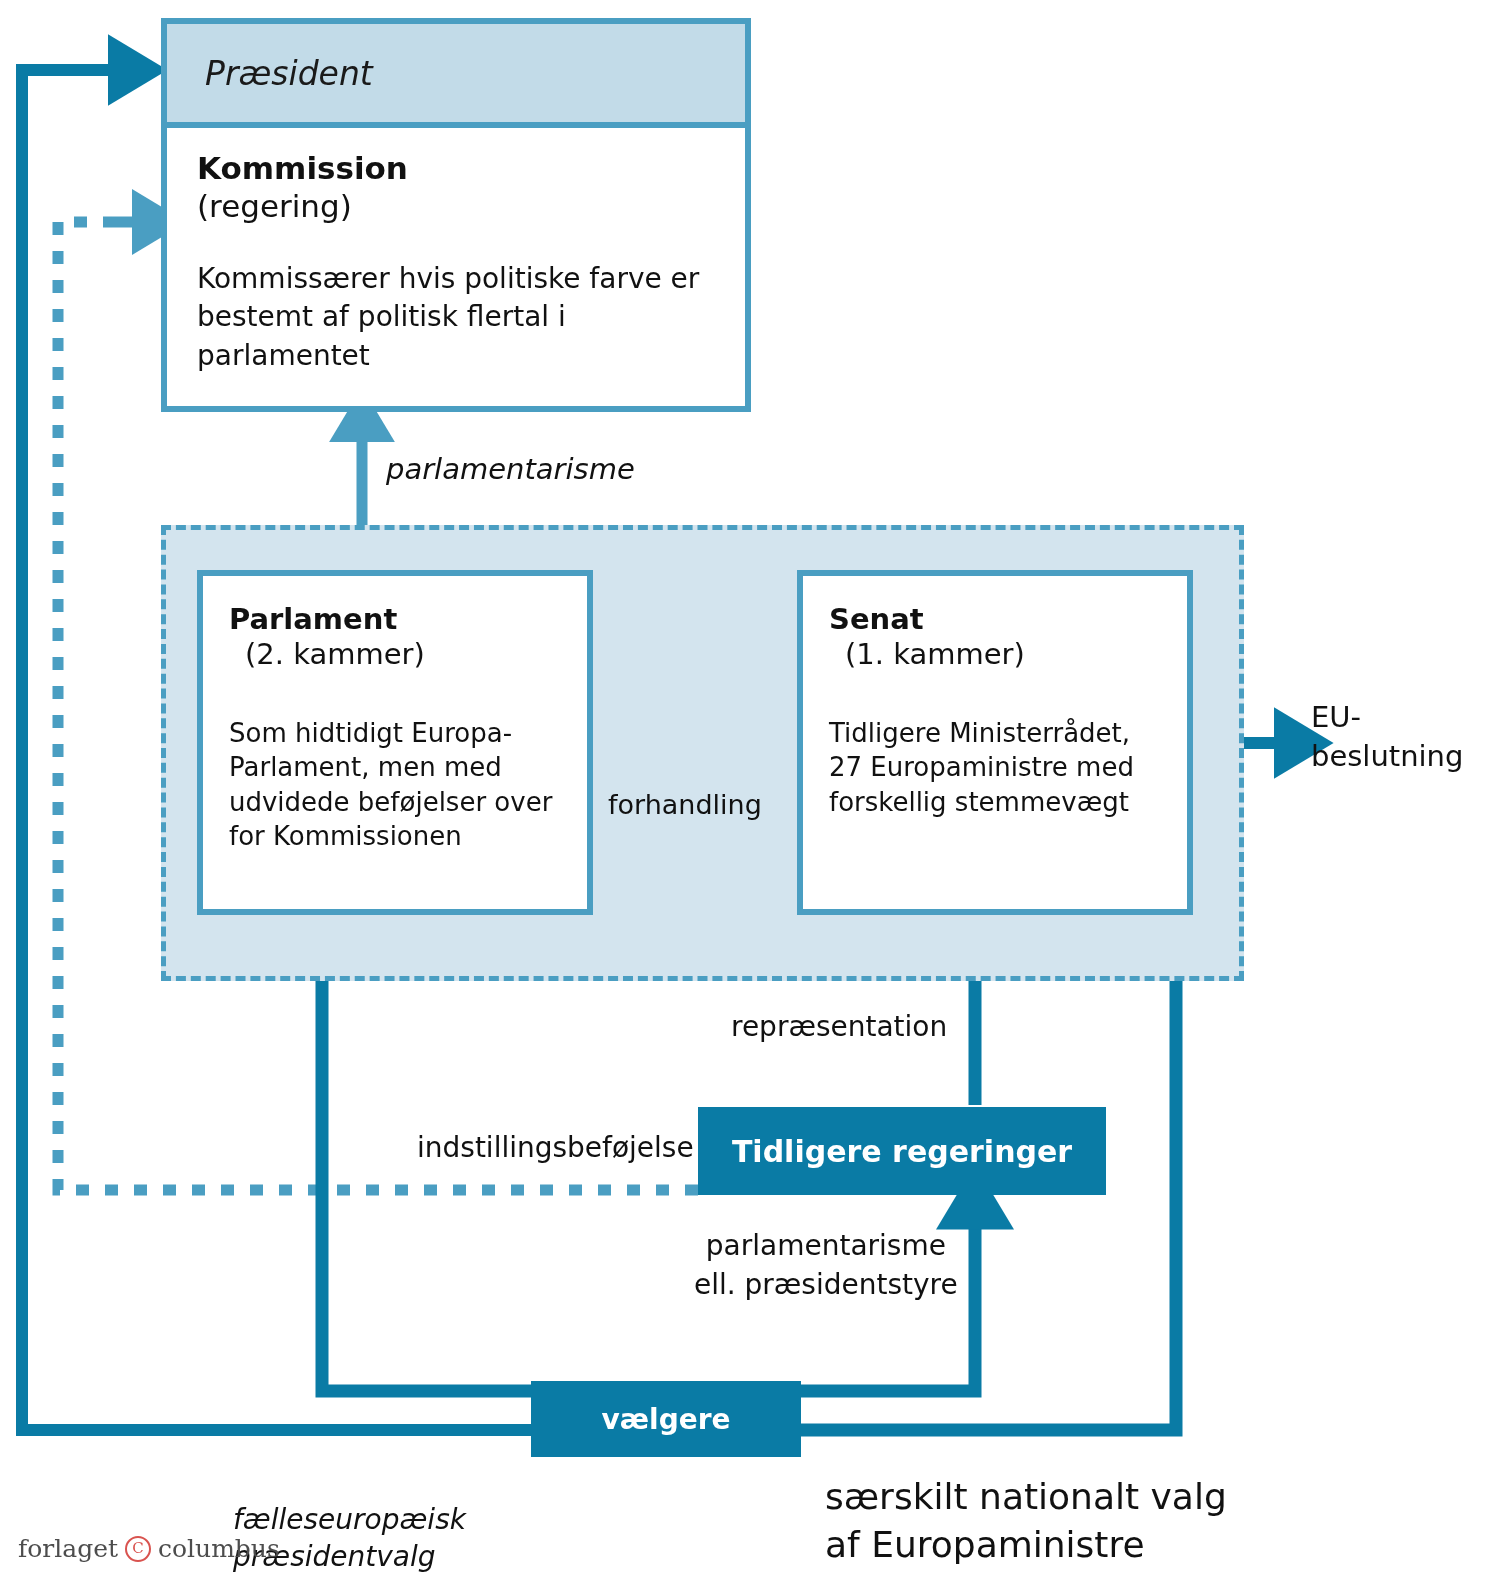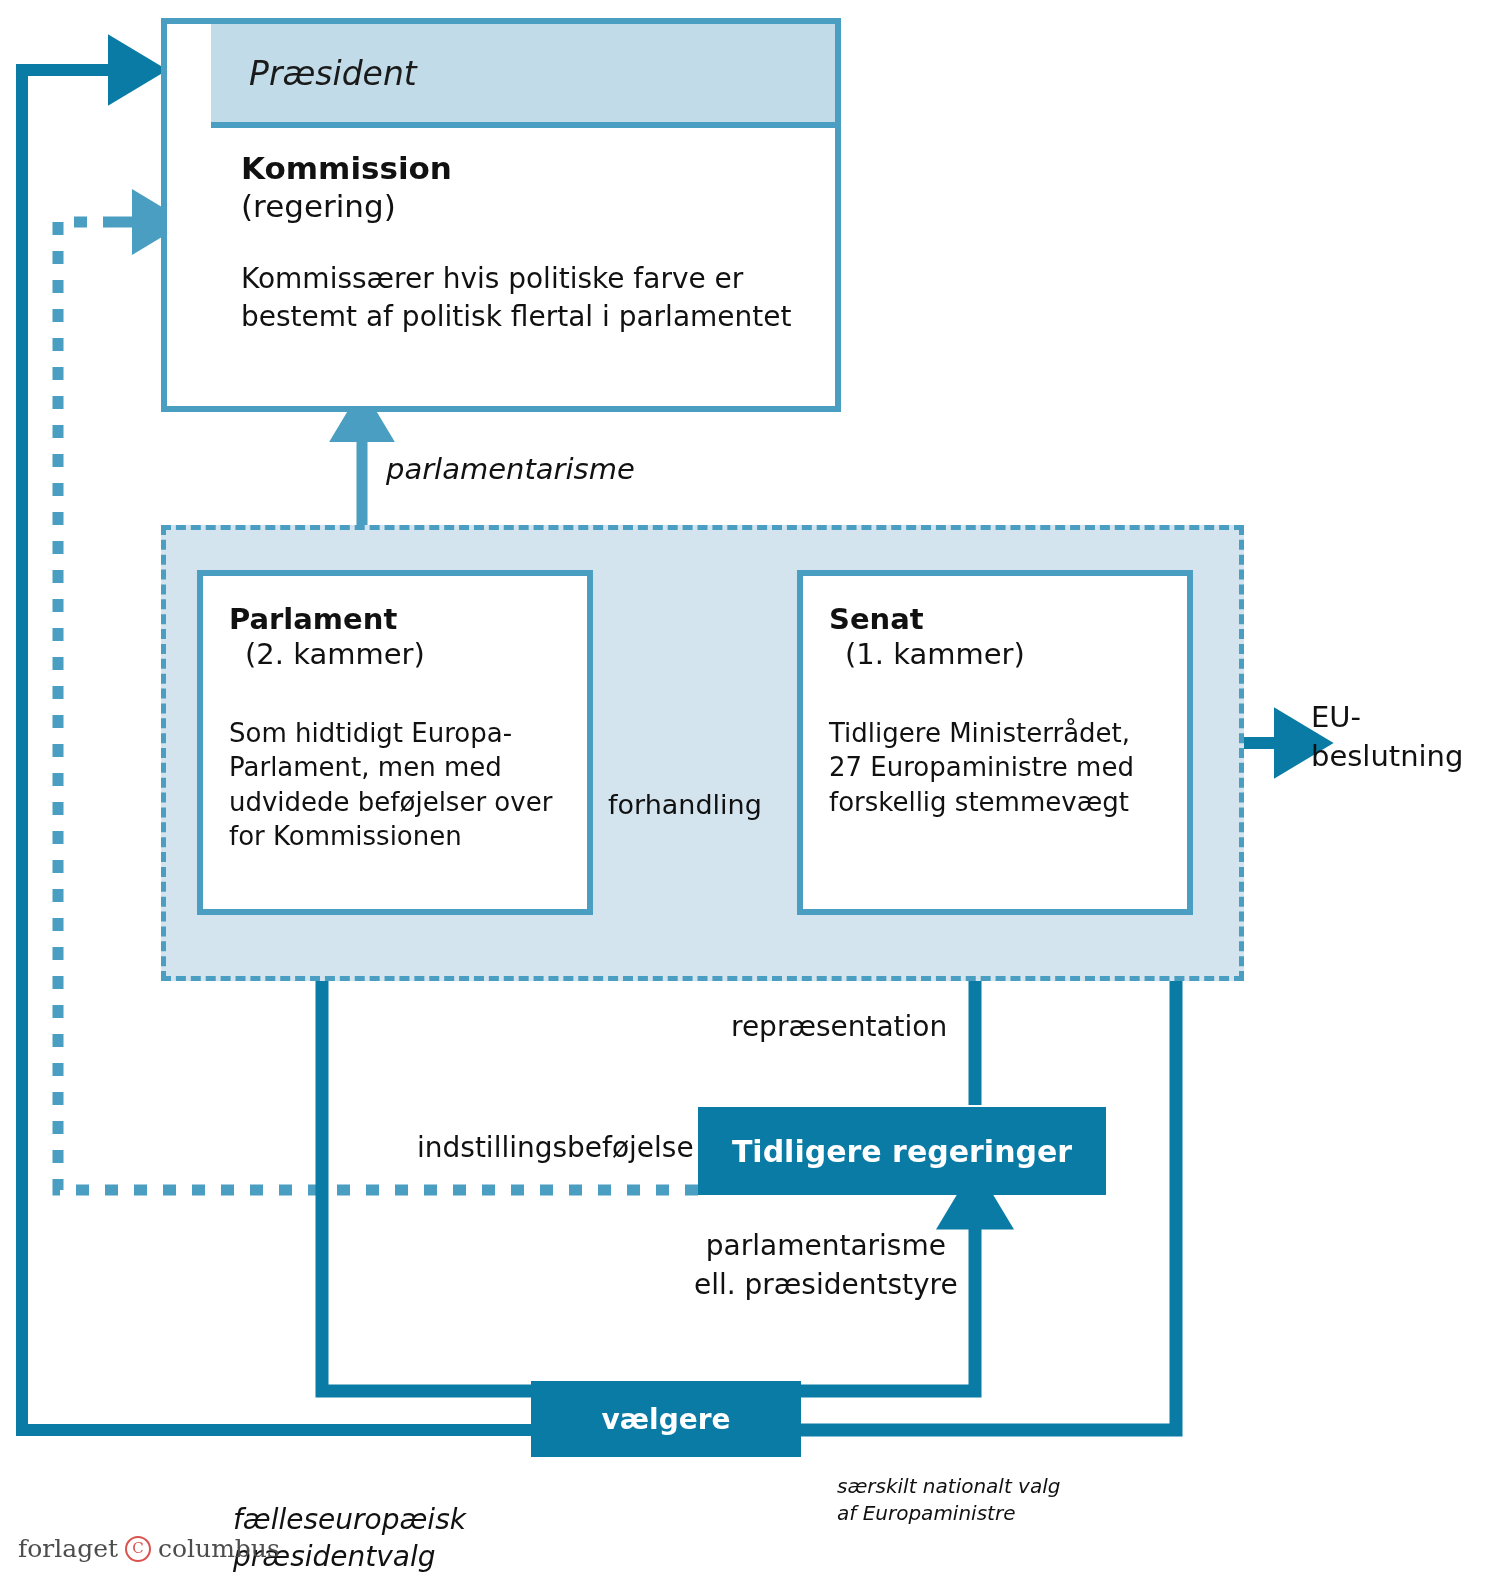--- a/index.html
+++ b/index.html
@@ -23,26 +23,25 @@
     width: 1498px;
     height: 1587px;
     pointer-events: none;
   }
 
   
   .comm-box {
     position: absolute;
     left: 161px;
     top: 18px;
-    width: 680px;
+    width: 590px;
     height: 394px;
     box-sizing: border-box;
     border: 6px solid #4a9ec2;
     background: #ffffff;
-    padding-left: 44px;
   }
   .comm-head {
     height: 104px;
     background: #c2dbe8;
     border-bottom: 6px solid #4a9ec2;
     box-sizing: border-box;
     display: flex;
     align-items: center;
     padding-left: 38px;
   }
@@ -156,21 +155,21 @@
     white-space: pre;
   }
 
   #lbl-parlamentarisme-top { left: 386px; top: 452px; font-size: 29px; font-style: italic; }
   #lbl-forhandling        { left: 608px; top: 789px; font-size: 27px; }
   #lbl-eu-beslutning      { left: 1311px; top: 698px; font-size: 29px; line-height: 1.33; }
   #lbl-repraesentation    { left: 731px; top: 1010px; font-size: 28px; }
   #lbl-indstilling        { left: 417px; top: 1131px; font-size: 28px; }
   #lbl-parl-ell-praes     { left: 694px; top: 1227px; font-size: 28px; line-height: 1.38; text-align: center; }
   #lbl-faelles            { left: 233px; top: 1473px; font-size: 28px; font-style: italic; line-height: 1.33; margin-top: 28px; }
-  #lbl-saerskilt          { left: 825px; top: 1473px; font-size: 20px; font-style: italic; line-height: 1.33; margin-left: 12px; }
+  #lbl-saerskilt          { left: 825px; top: 1473px; font-size: 36px; line-height: 1.33; }
 
   
   #footer-logo {
     position: absolute;
     left: 18px;
     top: 1534px;
     display: flex;
     align-items: center;
     gap: 7px;
     font-family: "DejaVu Serif", serif;

